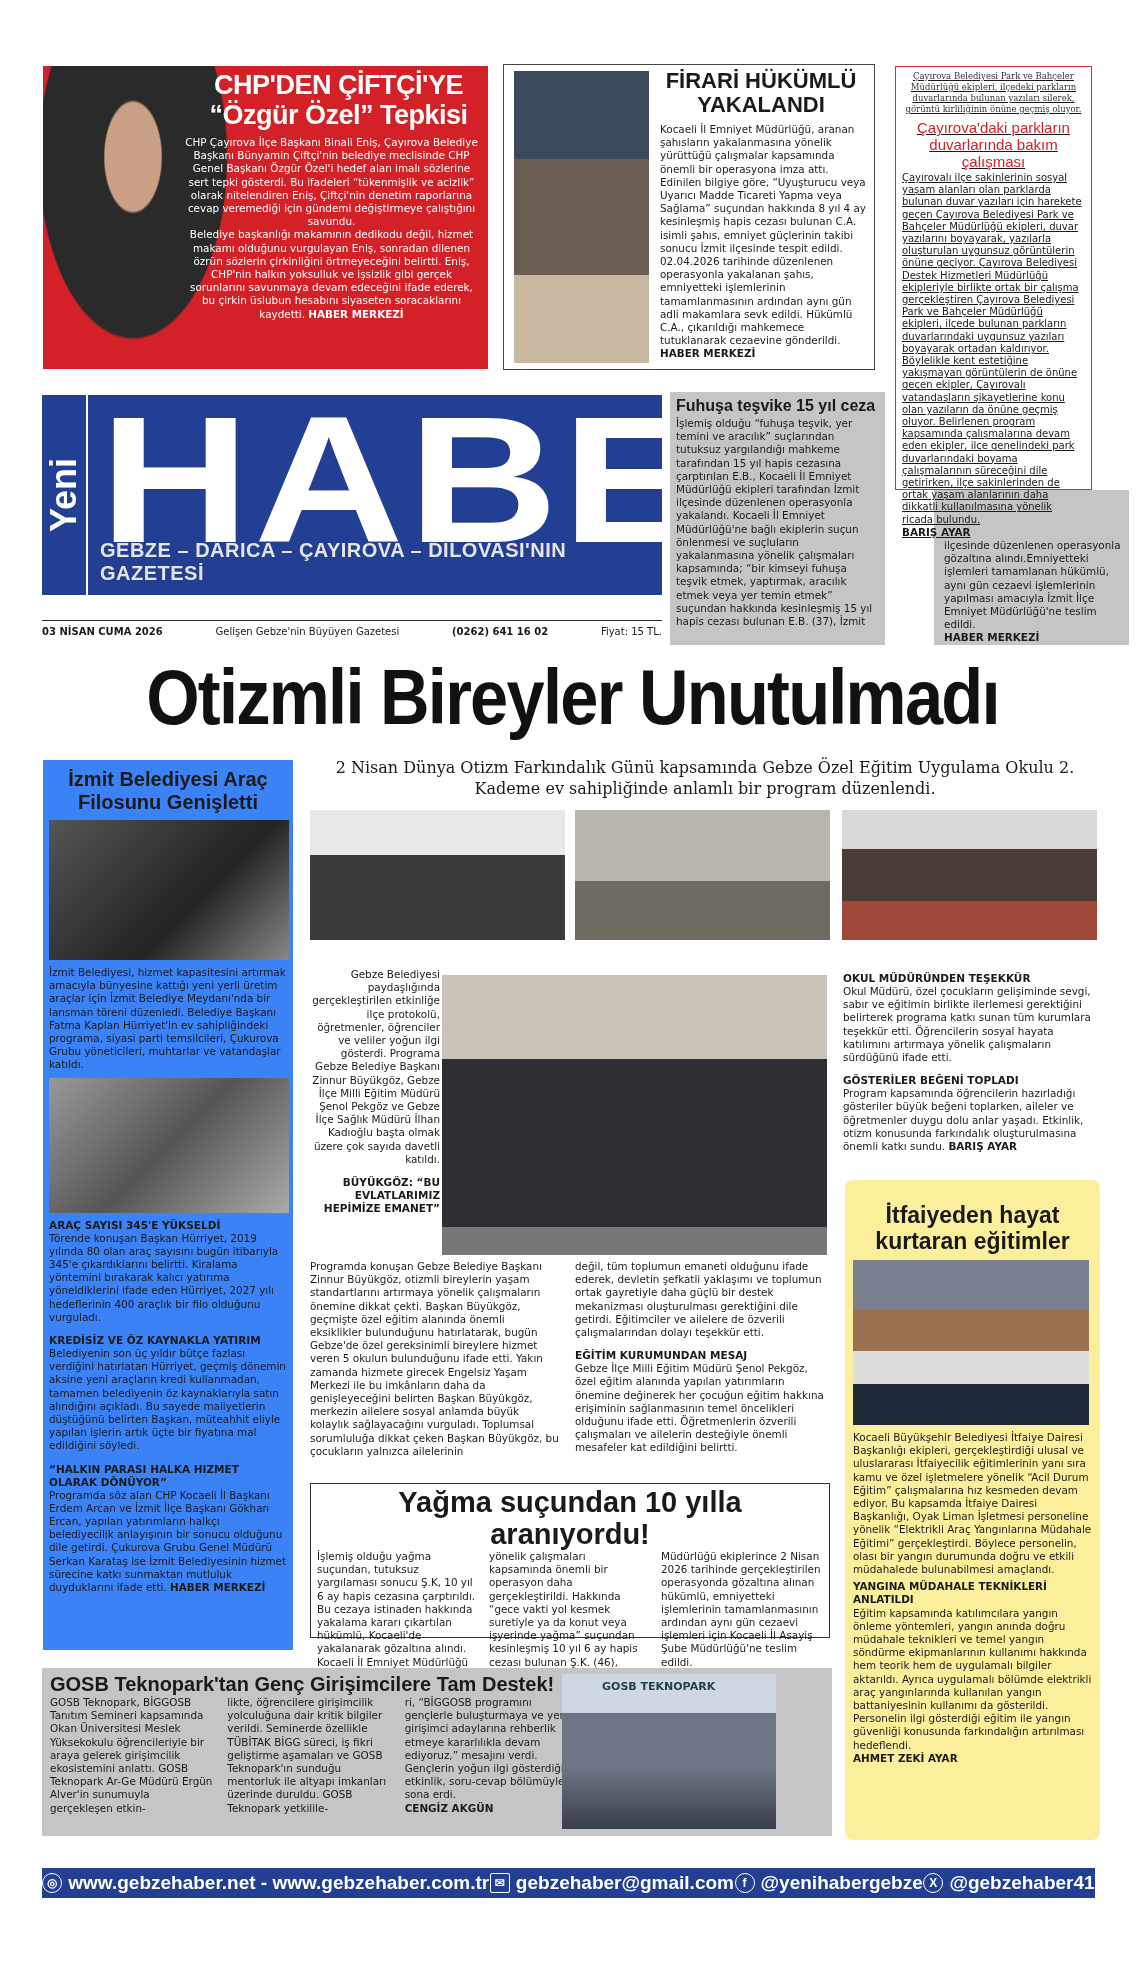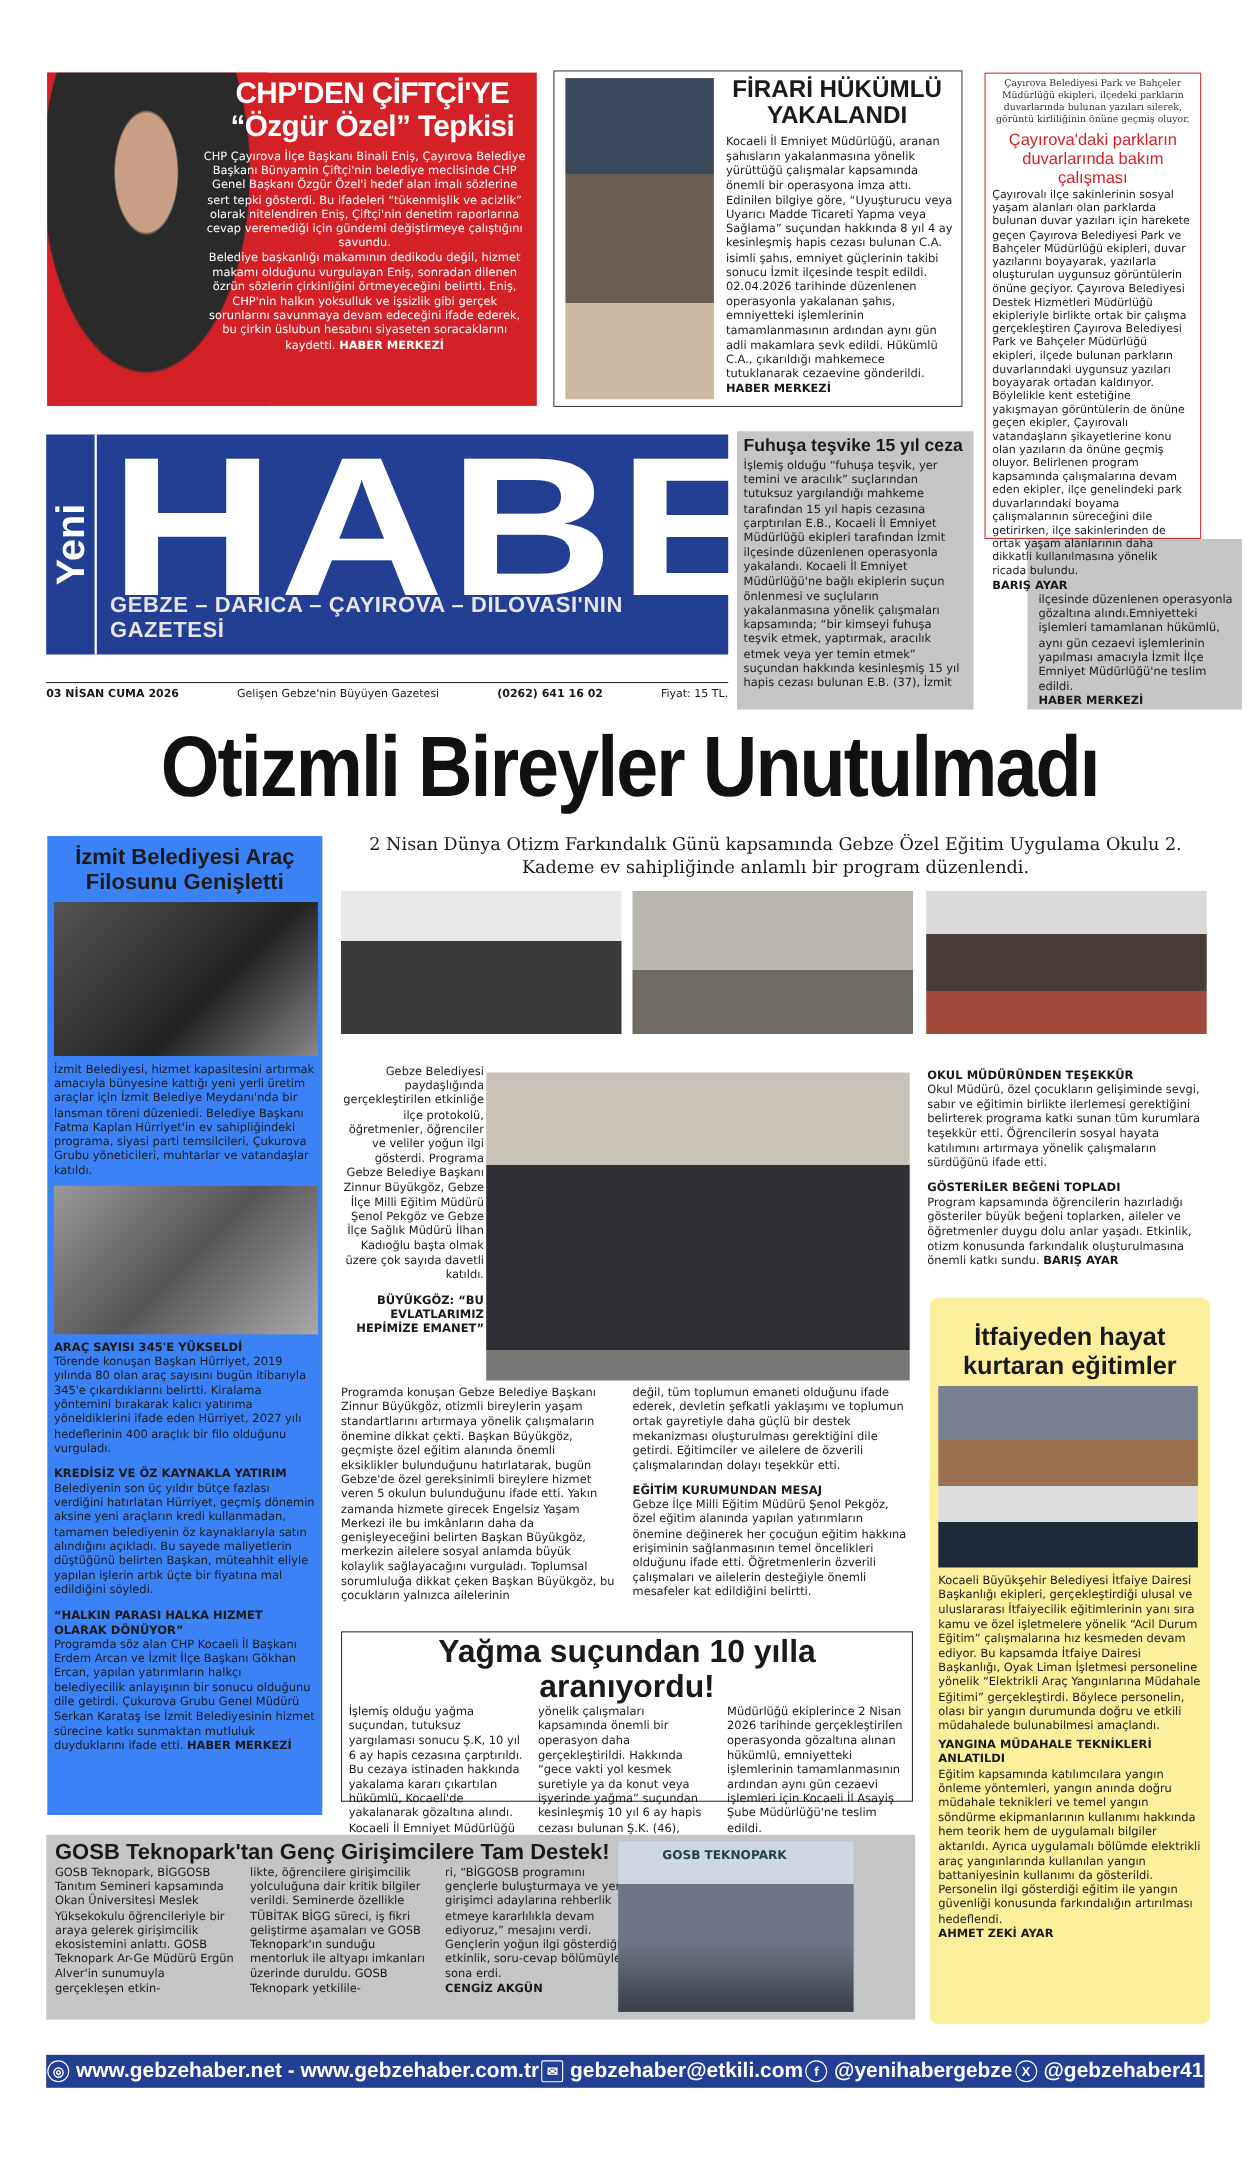--- a/index.html
+++ b/index.html
@@ -15,21 +15,21 @@
   #chp h1 { position: absolute; left: 150px; right: 4px; top: 4px; color: #fff; text-align: center; font-family: "Liberation Sans", sans-serif; font-weight: bold; font-size: 27px; line-height: 30px; letter-spacing: -0.5px; }
   #chp .body { position: absolute; left: 140px; right: 8px; top: 70px; color: #fff; text-align: center; }
 
   
   #firari { left: 503px; top: 64px; width: 372px; height: 306px; border: 1px solid #444; background: #fff; }
   #firari .photo { left: 10px; top: 6px; width: 135px; height: 292px; background: linear-gradient(180deg, #3b4a5a 0 30%, #6a5d52 30% 70%, #c9b8a0 70%); }
   #firari h2 { position: absolute; left: 150px; right: 6px; top: 4px; text-align: center; font-family: "Liberation Sans", sans-serif; font-weight: 900; font-size: 22px; line-height: 24px; }
   #firari .body { position: absolute; left: 156px; right: 4px; top: 58px; }
 
   
-  #cay { left: 895px; top: 66px; width: 197px; height: 424px; border: 1.5px solid #c33; background: #fff; z-index: 3; padding: 4px 6px; }
+  #cay { left: 895px; top: 66px; width: 197px; height: 424px; border: 1.5px solid #c33; background: #fff; z-index: 3; padding: 4px 6px; text-decoration: underline; }
   #cay .lead { font-family: "DejaVu Serif", serif; font-size: 8.5px; line-height: 11px; text-align: center; color: #333; }
   #cay h3 { color: #d42128; font-family: "Liberation Sans", sans-serif; font-weight: normal; font-size: 15px; line-height: 17px; text-align: center; margin: 4px 0 2px; }
 
   
   #mast { left: 42px; top: 395px; width: 620px; height: 200px; background: #233f94; }
   #mast .yeni { position: absolute; left: 0; top: 0; width: 46px; height: 200px; border-right: 2px solid #fff; display: flex; align-items: center; justify-content: center; }
   #mast .yeni span { transform: rotate(-90deg); color: #fff; font-family: "Liberation Sans", sans-serif; font-weight: bold; font-size: 36px; white-space: nowrap; }
   #mast .haber { position: absolute; left: 58px; top: 2px; color: #fff; font-family: "Liberation Sans", sans-serif; font-weight: 900; font-size: 180px; line-height: 165px; letter-spacing: 4px; transform: scaleX(1.15); transform-origin: left top; }
   #mast .sub { position: absolute; left: 58px; bottom: 10px; color: #e5e5e5; font-family: "Liberation Sans", sans-serif; font-weight: bold; font-size: 20px; letter-spacing: 0.5px; }
   #dateline { left: 42px; top: 620px; width: 620px; height: 18px; border-top: 1px solid #333; display: flex; justify-content: space-between; align-items: center; font-size: 10px; padding-top: 4px; }
@@ -199,21 +199,21 @@
   <p class="txt bold">AHMET ZEKİ AYAR</p>
 </div>
 
 <div id="footer" class="abs">
   <div class="item">
     <span class="ic">◎</span>
     <span>www.gebzehaber.net - www.gebzehaber.com.tr</span>
   </div>
   <div class="item">
     <span class="ic sq">✉</span>
-    <span>gebzehaber@etkili.com</span>
+    <span>gebzehaber@gmail.com</span>
   </div>
   <div class="item">
     <span class="ic">f</span>
     <span>@yenihabergebze</span>
   </div>
   <div class="item">
     <span class="ic">X</span>
     <span>@gebzehaber41</span>
   </div>
 </div>

